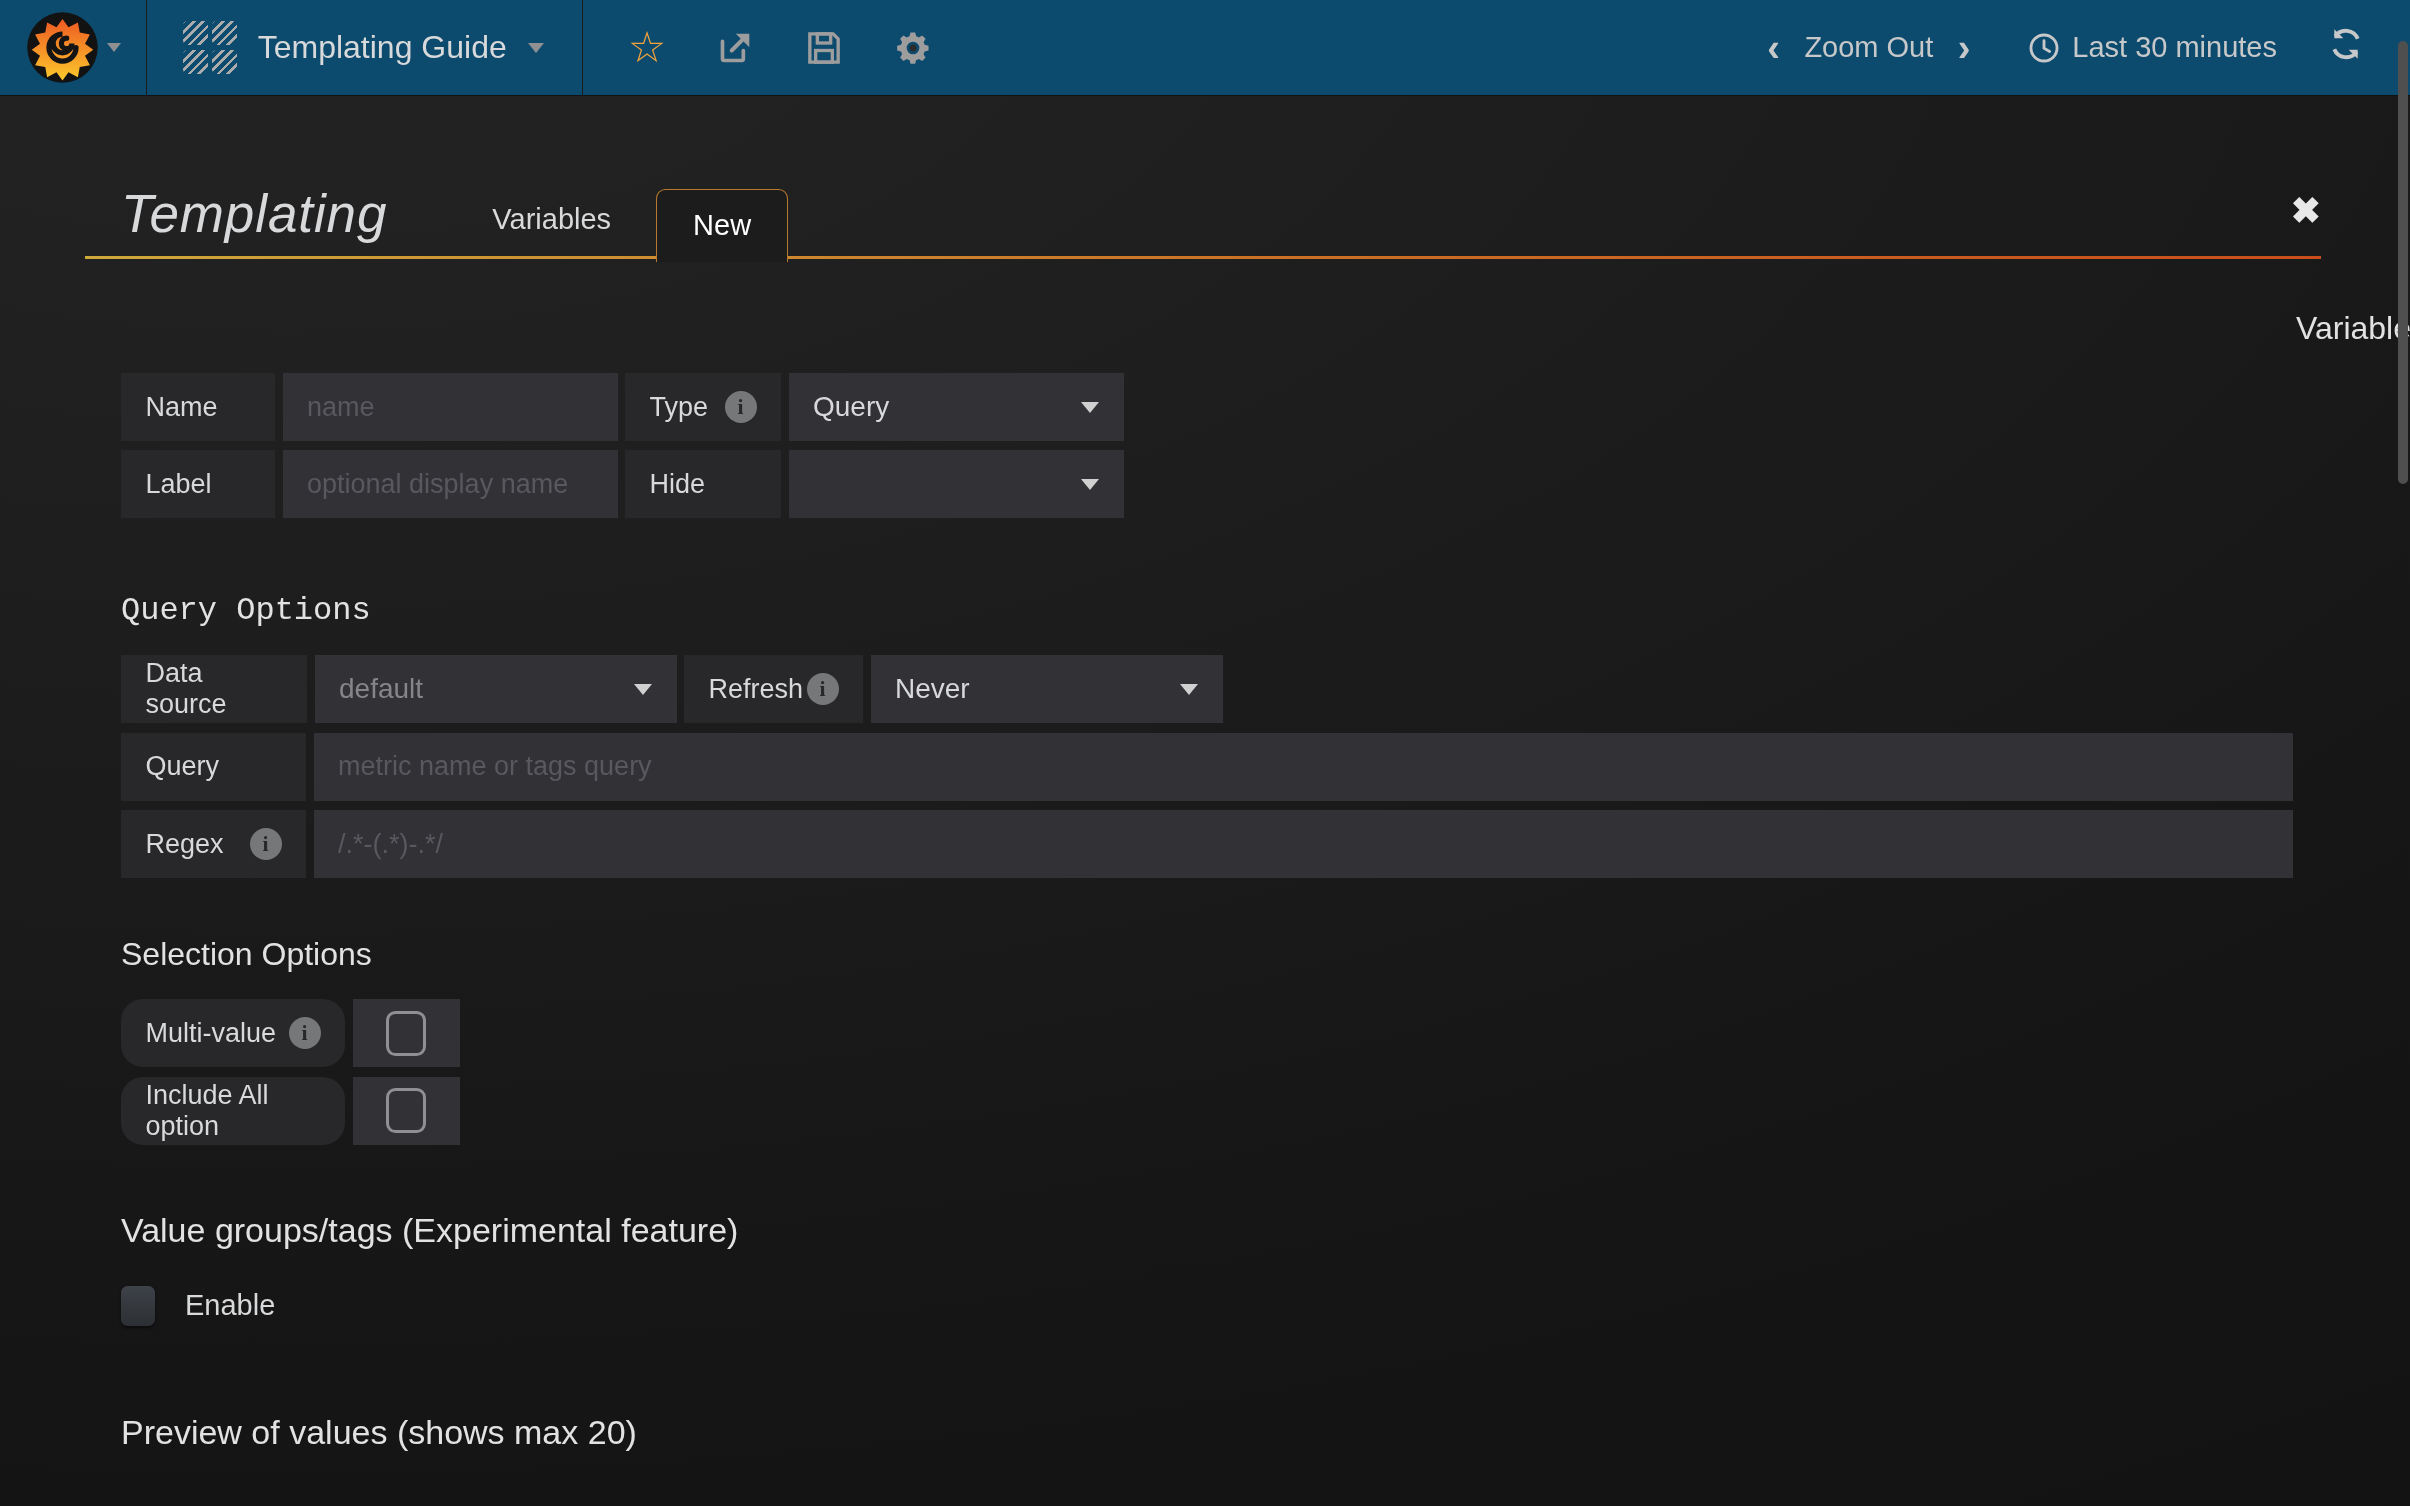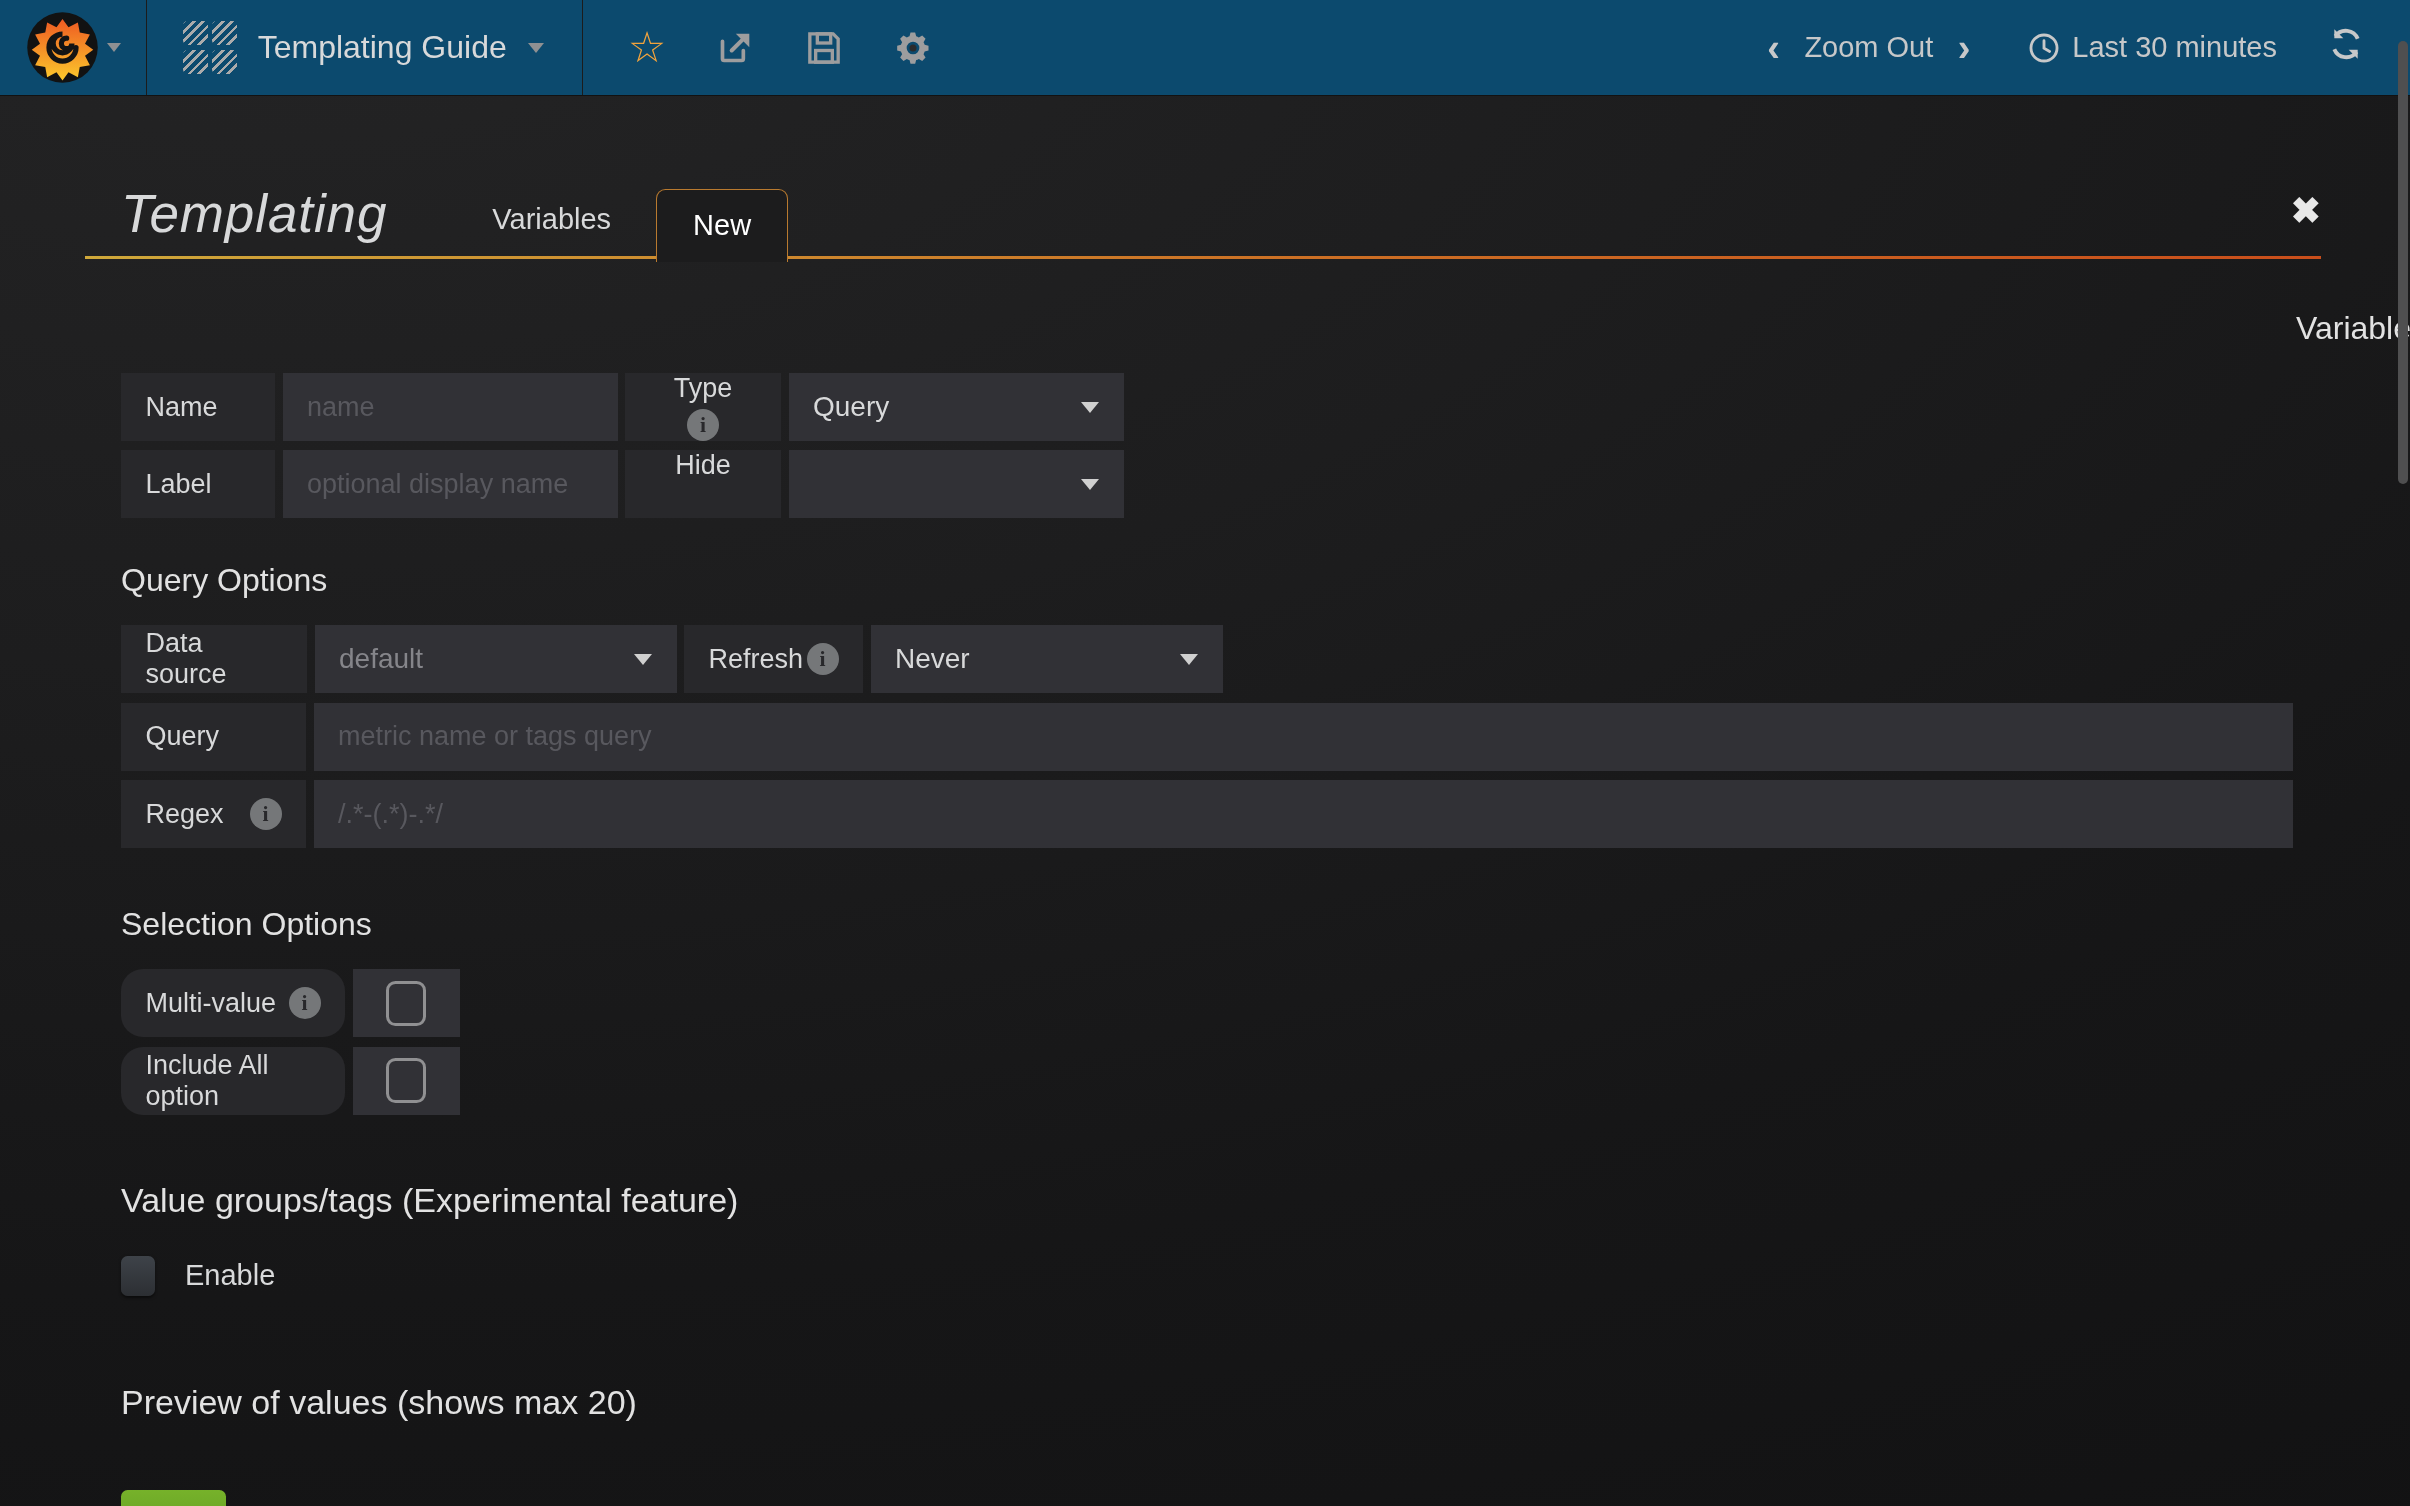--- a/index.html
+++ b/index.html
@@ -44,42 +44,42 @@
   .page-title { font-size:53px; font-style:italic; font-weight:300; color:#d8d9da; padding-bottom:15px; letter-spacing:0.9px; }
   .tab { font-size:29px; color:#d8d9da; padding-bottom:22.6px; cursor:pointer;text-align:right; }
   .tab-variables { margin-left:105px; }
   .tab-new { margin-left:45px; position:relative; z-index:2; bottom:-2.8px; padding:0 36px; height:73px;
              display:flex; align-items:center; background:#1c1c1d; border:1.9px solid #b97a2f; border-bottom:none;
              border-radius:9.4px 9.4px 0 0; font-size:29px; color:#ffffff; cursor:pointer; }
   .close-x { position:absolute; right:0; bottom:30px; font-size:36px; color:#e8e8e8; font-weight:bold; cursor:pointer; line-height:1; }
 
   .section-heading { font-size:32px; font-weight:400; color:#e2e2e2; }
   .sh-variable { margin-top:51px;text-align:right; }
-  .sh-query { margin-top:44px; }
+  .sh-query { margin-top:74px;font-family:Liberation Mono, monospace; }
   .sh-selection { margin-top:58px; }
   .sh-groups { margin-top:66px; font-size:34px; }
   .sh-preview { margin-top:87px; font-size:34px; }
 
   .gf-row { display:flex; margin-bottom:9.4px; width:2172px; }
   .gf-row.first { margin-top:26px; }
   .box { background:#28282b; height:68px; display:flex; align-items:center; padding:0 24.5px; margin-right:7.5px;
          font-size:27px; color:#d8d9da; flex-shrink:0; }
   .box.wlabel { justify-content:space-between; }
   .field { background:#313136; }
   .field input { background:transparent; border:none; outline:none; color:#d8d9da; font-size:27px; width:100%;
                  font-family:"Liberation Sans",sans-serif; }
   .field input::placeholder { color:#58585e; opacity:1; }
   .select { background:#313136; justify-content:space-between; cursor:pointer; }
   .select .val { font-size:28px; }
   .select .val.muted { color:#85858a; }
   .tri { width:0; height:0; border-left:9.4px solid transparent; border-right:9.4px solid transparent; border-top:11.3px solid #d0d0d0; }
 
   .w-label-sm { width:154px; }
   .w-input-md { width:335px; }
-  .w-type { width:156px;flex-direction:column; }
+  .w-type { width:156px; }
   .w-select-md { width:335px; }
   .w-ds-label { width:186px; }
   .w-ds-select { width:362px;gap:44px; }
   .w-refresh { width:179px; }
   .w-never { width:352px; }
   .w-qlabel { width:185px; }
   .grow { flex:1; margin-right:0; }
   .w-sel-label { width:224px;border-radius:22px; }
   .w-cb { width:107px; justify-content:center; background:#313136; }
 

